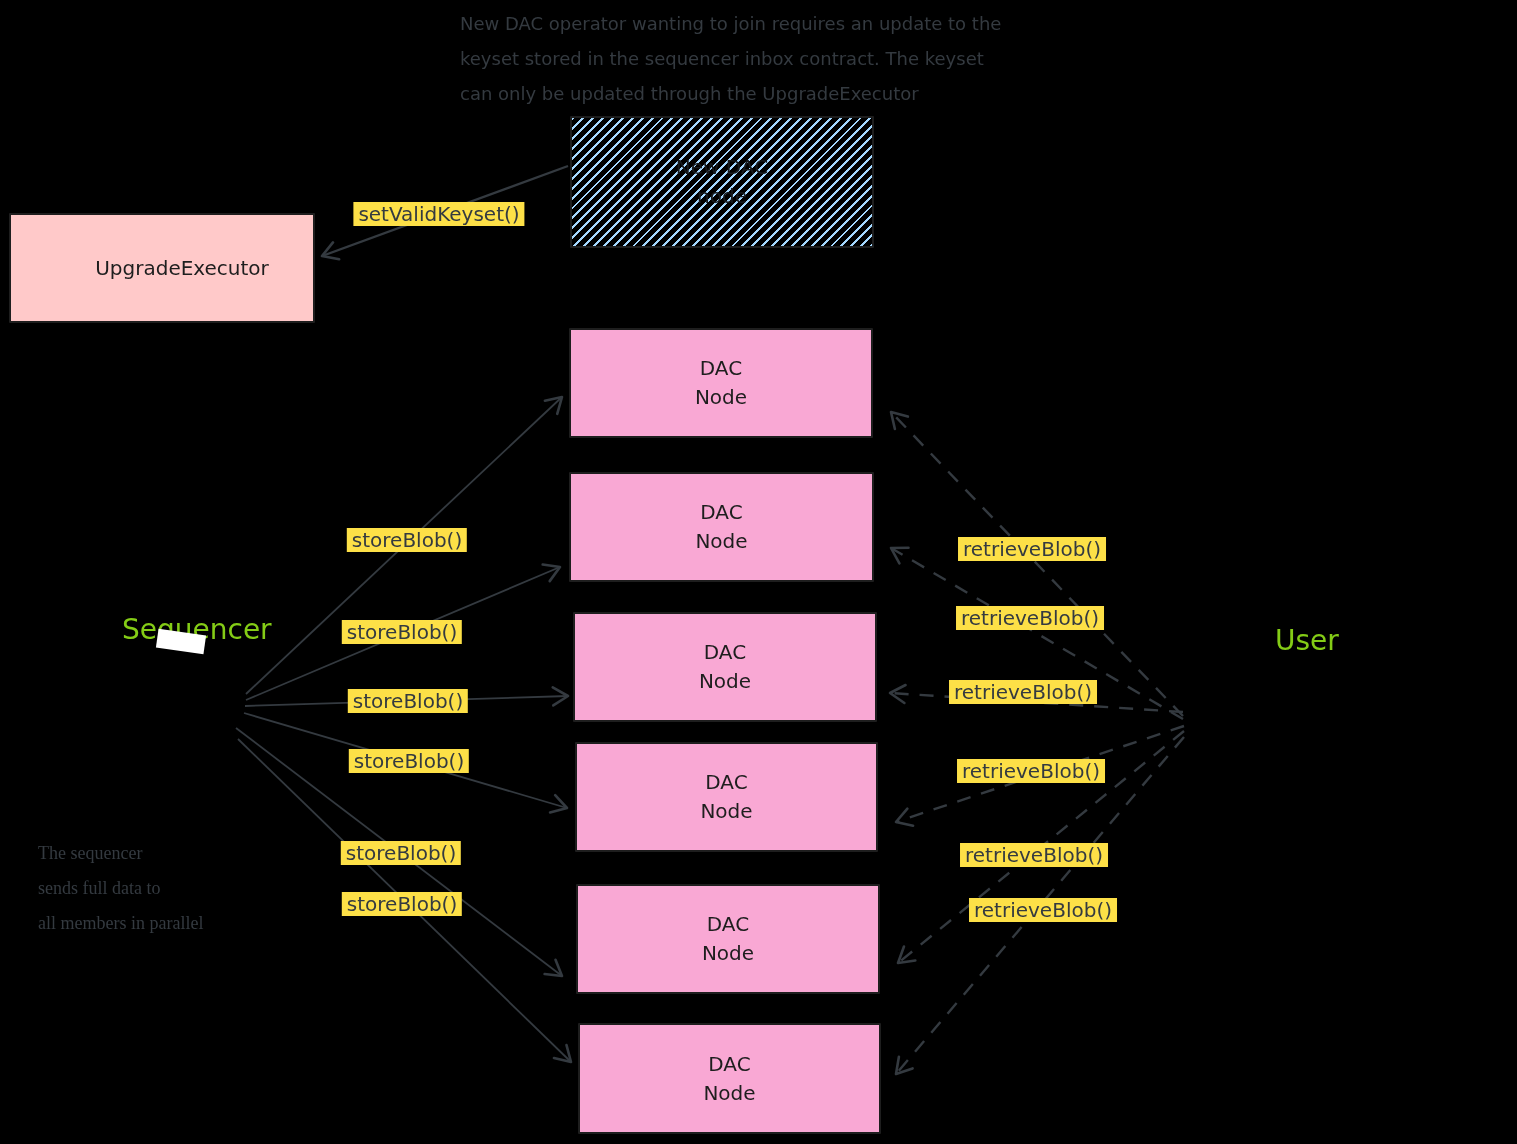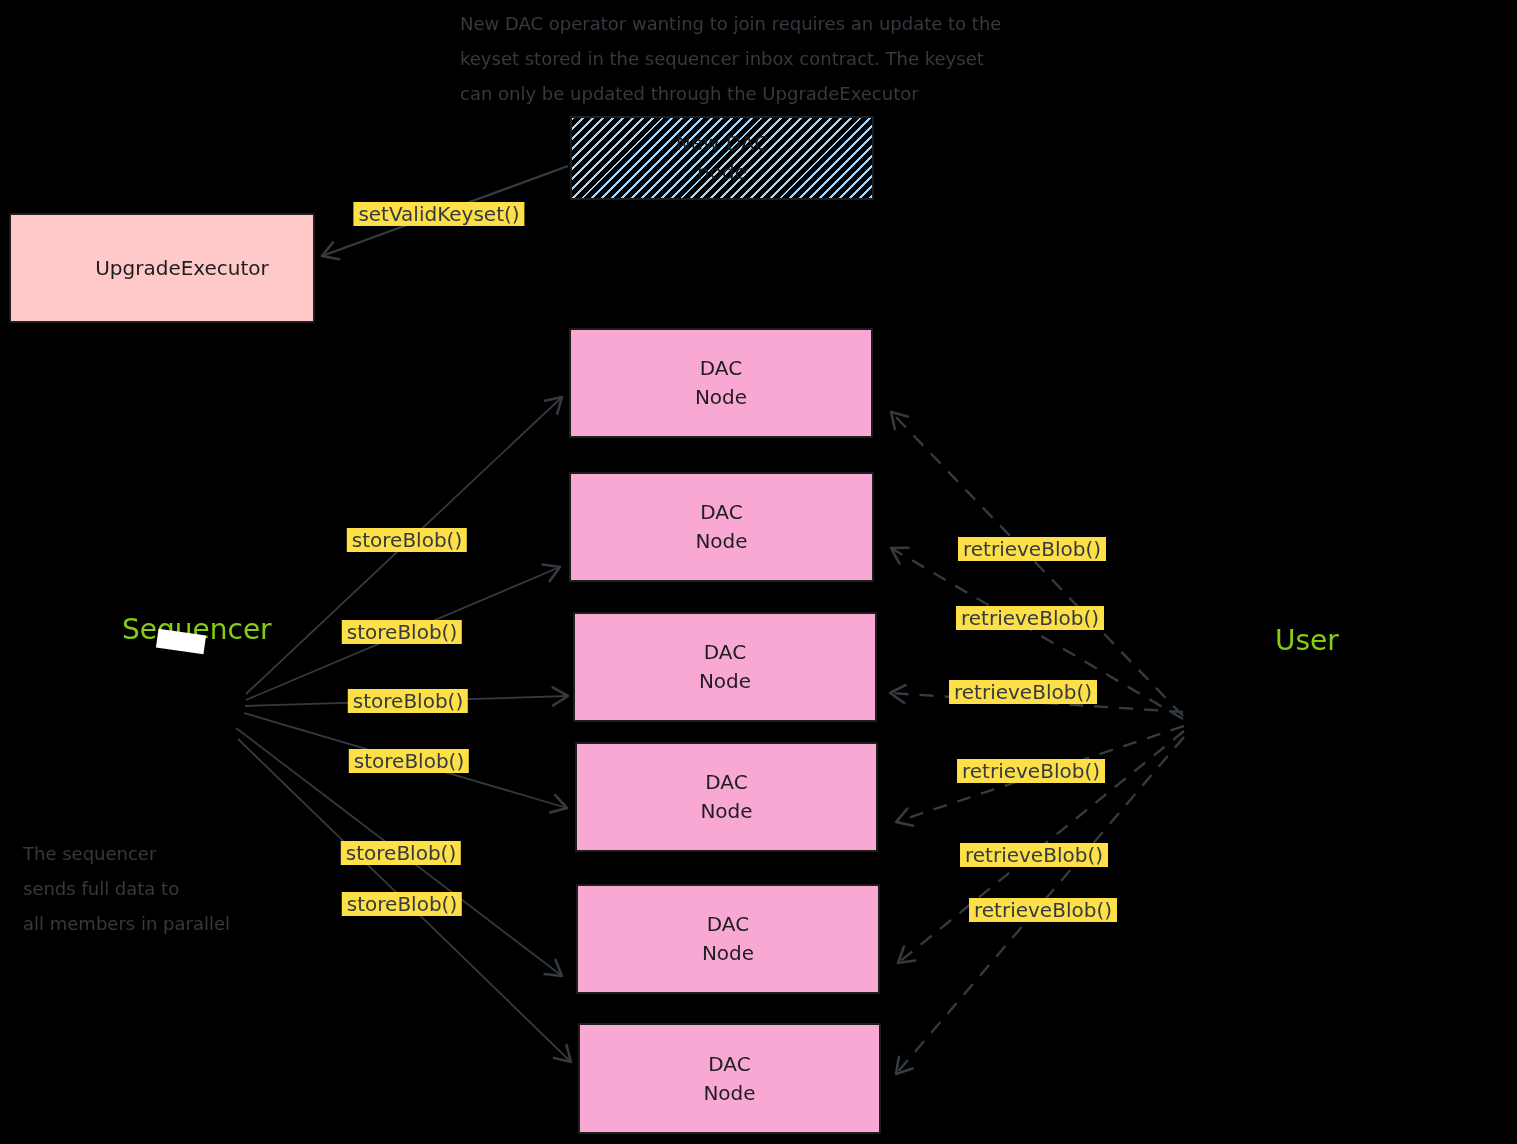--- a/index.html
+++ b/index.html
@@ -83,25 +83,25 @@
     <line x1="1183" y1="719" x2="891" y2="548" stroke="#343a40" stroke-width="2.4" stroke-dasharray="14 11" marker-end="url(#ah)"></line>
     <line x1="1183" y1="712" x2="890" y2="693" stroke="#343a40" stroke-width="2.4" stroke-dasharray="14 11" marker-end="url(#ah)"></line>
     <line x1="1184" y1="726" x2="896" y2="822" stroke="#343a40" stroke-width="2.4" stroke-dasharray="14 11" marker-end="url(#ah)"></line>
     <line x1="1184" y1="731" x2="898" y2="963" stroke="#343a40" stroke-width="2.4" stroke-dasharray="14 11" marker-end="url(#ah)"></line>
     <line x1="1184" y1="737" x2="896" y2="1074" stroke="#343a40" stroke-width="2.4" stroke-dasharray="14 11" marker-end="url(#ah)"></line>
   </svg>
 
   <div class="note" style="left:460px; top:6px;">New DAC operator wanting to join requires an update to the
 keyset stored in the sequencer inbox contract. The keyset
 can only be updated through the UpgradeExecutor</div>
-  <div class="note" style="left:23px; top:836px;">The sequencer
+  <div class="note" style="left:38px; top:836px;font-family:Liberation Serif, serif;">The sequencer
 sends full data to
 all members in parallel</div>
 
-  <div class="box hatched" style="left:570px; top:116px; width:304px; height:84px;">
+  <div class="box hatched" style="left:570px; top:116px; width:304px; height:132px;">
     <span>New DAC
 node</span>
   </div>
 
   <div class="box pink" style="left:9px; top:213px; width:306px; height:110px;padding-left:40px;">
     <span>UpgradeExecutor</span>
   </div>
 
   <div class="box blue" style="left:569px; top:328px; width:304px; height:110px;">
     <span>DAC

